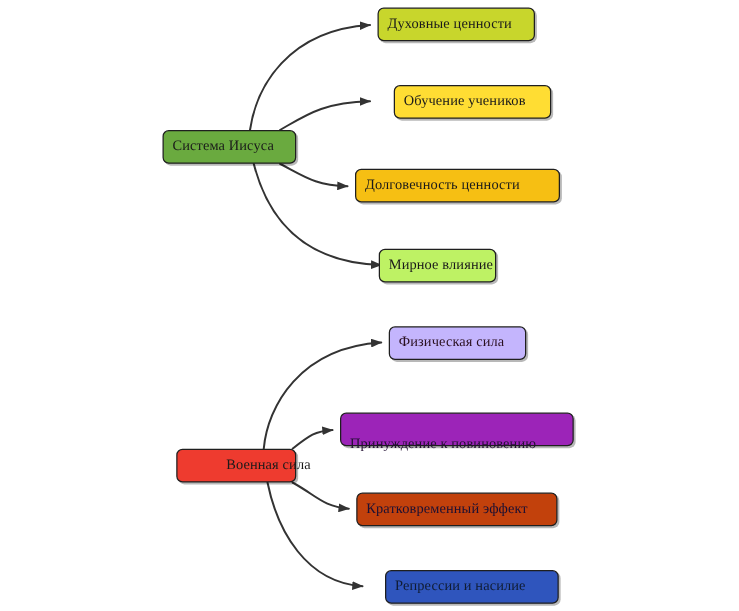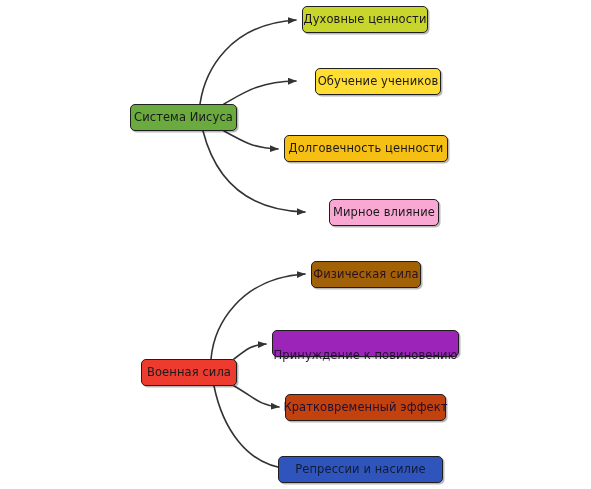--- a/index.html
+++ b/index.html
@@ -33,23 +33,23 @@
     stroke-width: 1.6;
     stroke-linecap: round;
   }
   .node {
     position: absolute;
     box-sizing: border-box;
     border-radius: 5px;
     border: 1.2px solid #1f1f1f;
     display: flex;
     align-items: center;
-    justify-content: center;
     box-shadow: 1.5px 1.5px 0 rgba(0,0,0,0.28);
     white-space: nowrap;
+    font-family: Liberation Serif, serif;
   }
   .node-label {
     font-size: 11.5px;
     line-height: 1;
     color: #1a1a1a;
     letter-spacing: 0.1px;
     padding: 0 7px;
   }
 </style>
 </head>
@@ -81,33 +81,33 @@
       </div>
       <div class="node" style="left: 302px; top: 6px; width: 126px; height: 27px; background: rgb(200, 214, 44); border-color: rgb(31, 31, 31);">
         <span class="node-label" style="color: rgb(26, 26, 26);">Духовные ценности</span>
       </div>
       <div class="node" style="left: 302px; top: 68px; width: 126px; height: 27px; background: rgb(255, 221, 51); border-color: rgb(31, 31, 31); margin-left: 13px;">
         <span class="node-label" style="color: rgb(26, 26, 26);">Обучение учеников</span>
       </div>
       <div class="node" style="left: 284px; top: 135px; width: 164px; height: 27px; background: rgb(246, 191, 19); border-color: rgb(31, 31, 31);">
         <span class="node-label" style="color: rgb(26, 26, 26);">Долговечность ценности</span>
       </div>
-      <div class="node" style="left: 329px; top: 199px; width: 110px; height: 27px; background: #f9a8d4; border-color: rgb(31, 31, 31);">
+      <div class="node" style="left: 303px; top: 199px; width: 94px; height: 27px; background: #bef264; border-color: rgb(31, 31, 31);">
         <span class="node-label" style="color: rgb(26, 26, 26);">Мирное влияние</span>
       </div>
-      <div class="node" style="left: 141px; top: 359px; width: 96px; height: 27px; background: rgb(238, 59, 47); border-color: rgb(31, 31, 31);">
+      <div class="node" style="left: 141px; top: 359px; width: 96px; height: 27px; background: rgb(238, 59, 47); border-color: rgb(31, 31, 31); padding-left: 32px;">
         <span class="node-label" style="color: rgb(26, 26, 26);">Военная сила</span>
       </div>
-      <div class="node" style="left: 311px; top: 261px; width: 110px; height: 27px; background: #a16207; border-color: rgb(31, 31, 31);">
+      <div class="node" style="left: 311px; top: 261px; width: 110px; height: 27px; background: #c4b5fd; border-color: rgb(31, 31, 31);">
         <span class="node-label" style="color: rgb(42, 16, 32);">Физическая сила</span>
       </div>
       <div class="node" style="left: 272px; top: 330px; width: 187px; height: 27px; background: rgb(156, 36, 184); border-color: rgb(31, 31, 31);">
         <span class="node-label" style="color: rgb(35, 16, 51); margin-top: 24px;">Принуждение к повиновению</span>
       </div>
       <div class="node" style="left: 285px; top: 394px; width: 161px; height: 27px; background: #c2410c; border-color: rgb(31, 31, 31);">
         <span class="node-label" style="color: rgb(28, 16, 51);">Кратковременный эффект</span>
       </div>
-      <div class="node" style="left: 278px; top: 456px; width: 165px; height: 27px; background: rgb(47, 85, 189); border-color: rgb(31, 31, 31);">
+      <div class="node" style="left: 308px; top: 456px; width: 139px; height: 27px; background: rgb(47, 85, 189); border-color: rgb(31, 31, 31);">
         <span class="node-label" style="color: rgb(16, 28, 51);">Репрессии и насилие</span>
       </div>
     </div>
 
 </div>
 
 </body></html>

